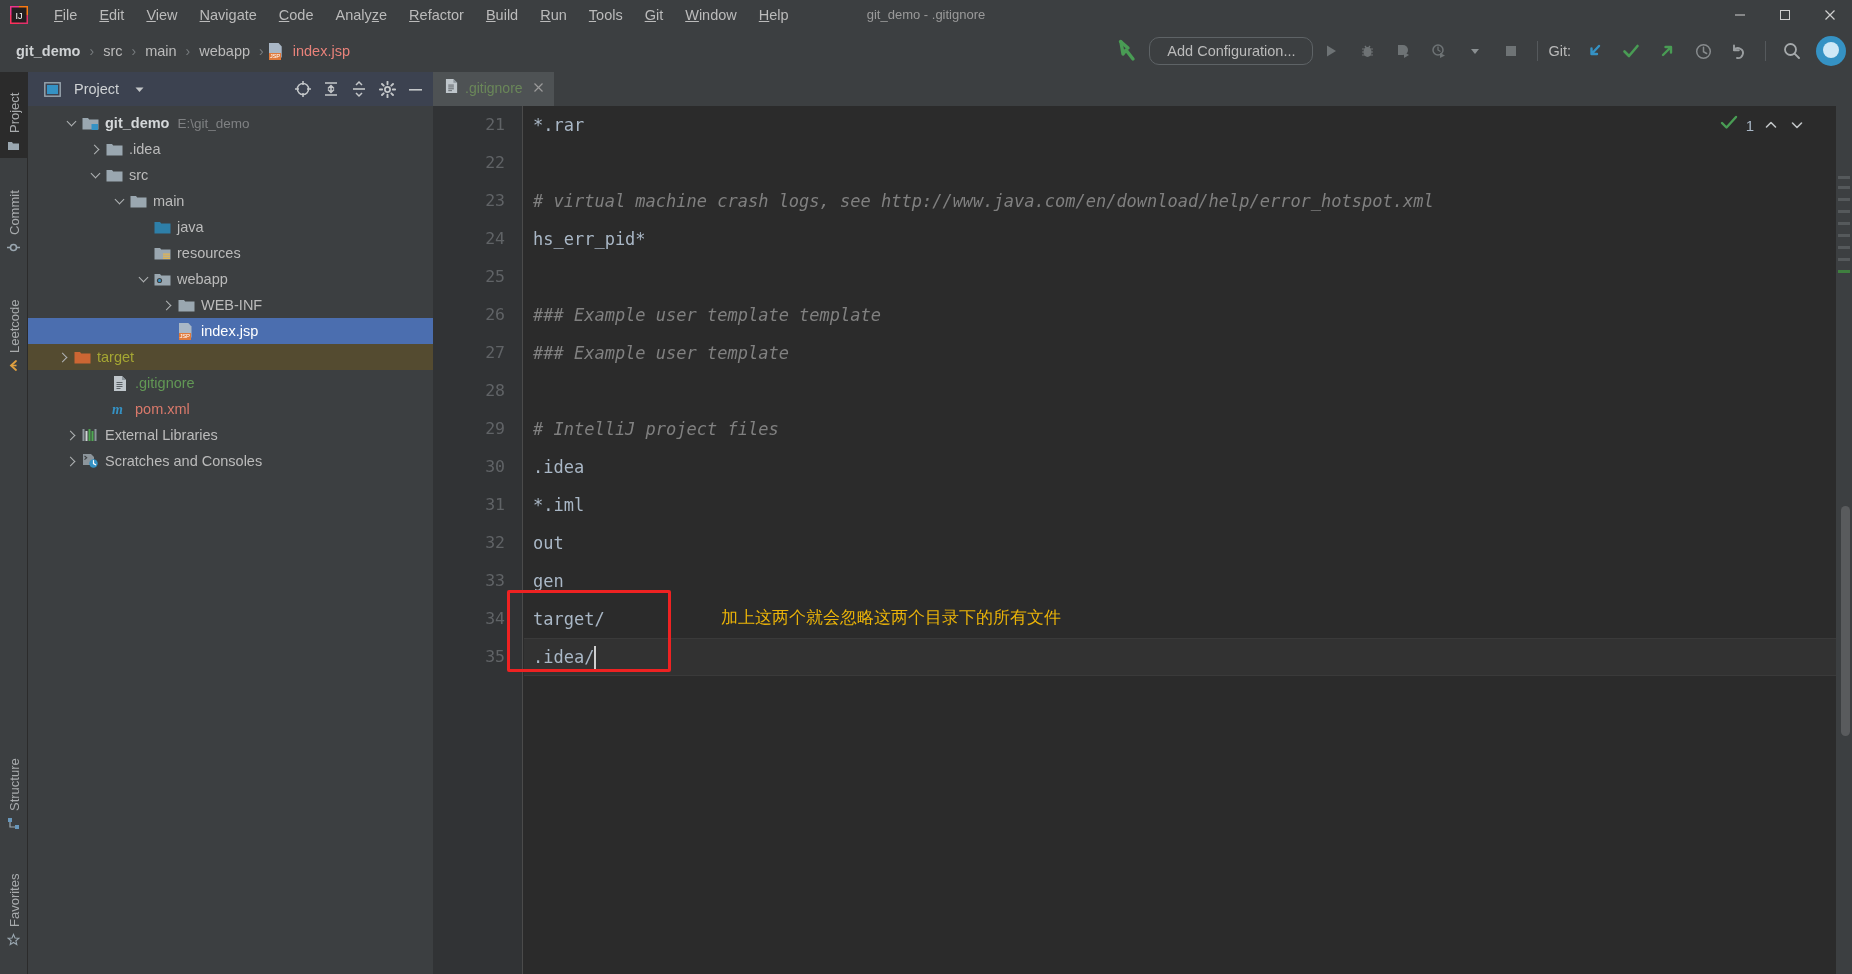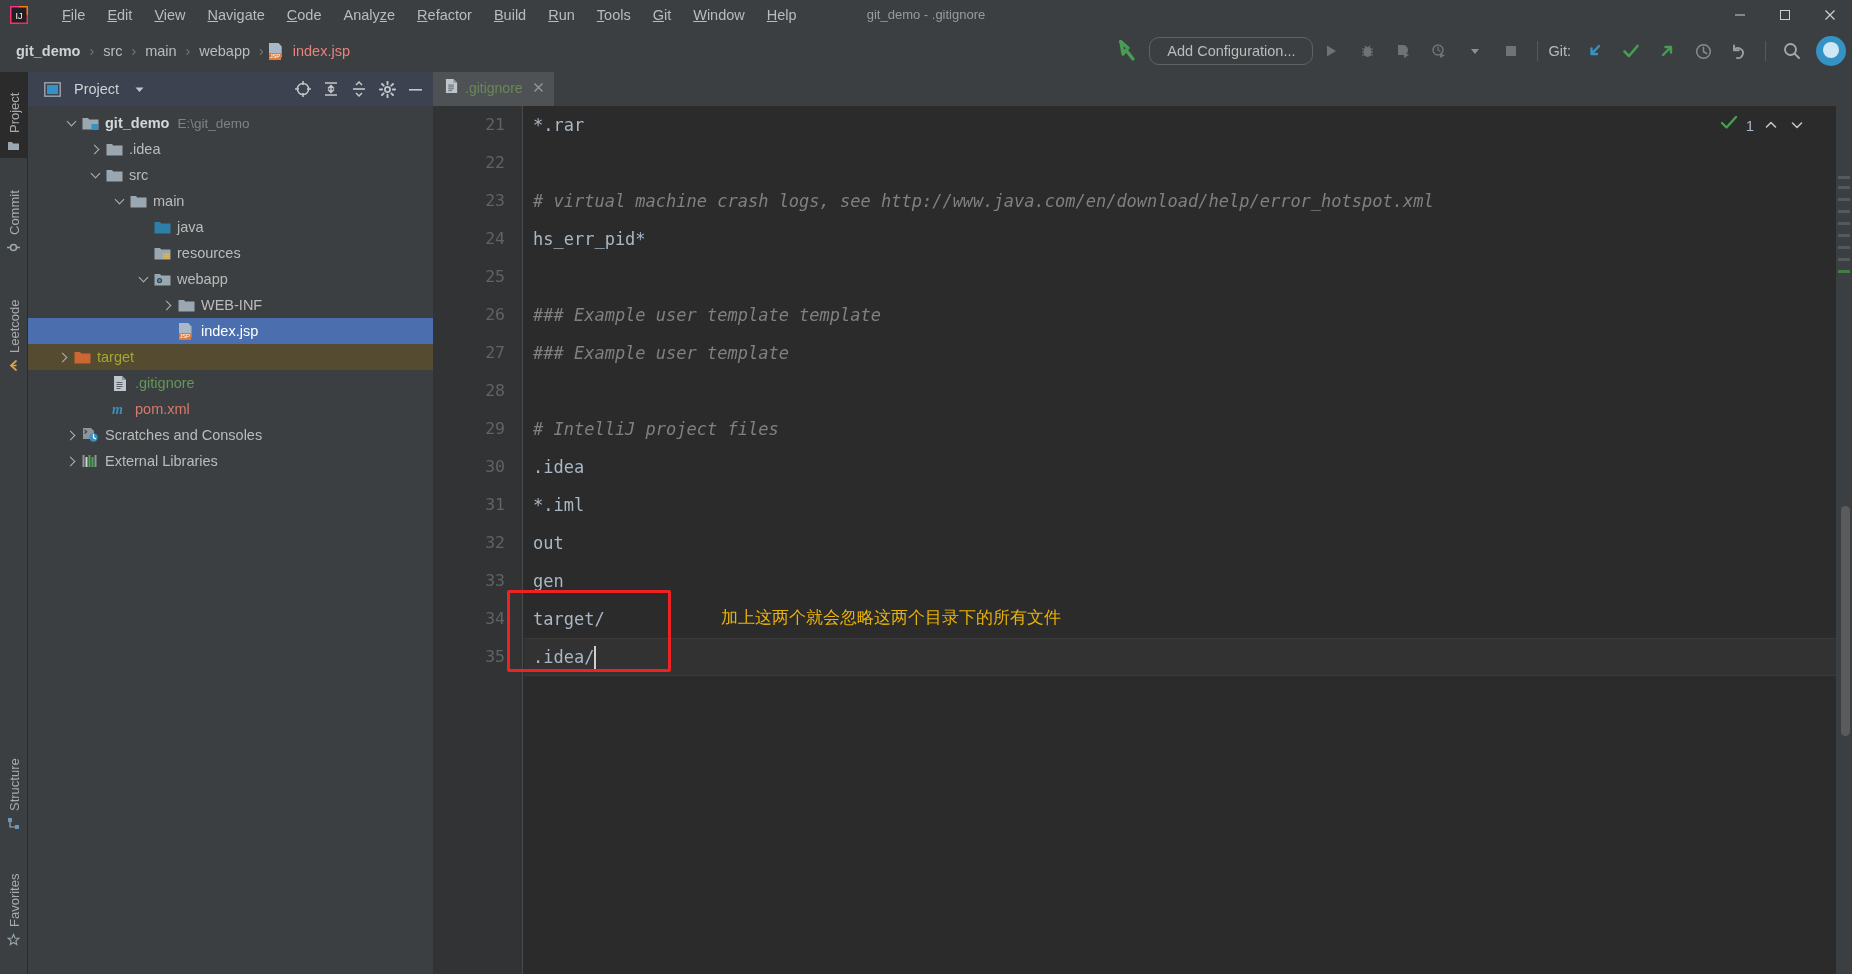--- a/index.html
+++ b/index.html
@@ -11,21 +11,21 @@
   }
   body { position: relative; }
 
   
   #titlebar {
     position: absolute; left: 0; top: 0; width: 1852px; height: 30px;
     background: #3c3f41;
     display: flex; align-items: center;
   }
   #ij-logo {
-    width: 20px; height: 20px; margin-left: 9px; margin-right: 22px;
+    width: 20px; height: 20px; margin-left: 9px; margin-right: 14px;
     flex: 0 0 auto; position: relative;
   }
   .menu-list { display: flex; align-items: center; height: 30px; }
   .menu-item {
     color: #bbbbbb; font-size: 14.5px; padding: 0 11px; height: 30px;
     line-height: 30px; white-space: nowrap; cursor: default;
   }
   .menu-item .mn { text-decoration: underline; }
   #win-title {
     position: absolute; left: 0; top: 0; width: 1852px; height: 30px;
@@ -622,44 +622,44 @@
         </svg>
       </span>
       <span class="tlabel" style="color:#d9796b">pom.xml</span>
     </div>
 
     <div class="trow" style="padding-left:34px">
       <span class="tw">
           <span class="chev-r"></span>
         </span>
       <span class="tico">
-        <svg width="17" height="16" viewBox="0 0 17 16">
-          <path d="M1 1 h8 l3 3 v8 H1 Z" fill="#8c959b"></path>
-          <path d="M2.5 3 l2.2 1.8 L2.5 6.6" stroke="#3c3f41" stroke-width="1.1" fill="none"></path>
-          <circle cx="11.5" cy="10.5" r="4.2" fill="#3592c4"></circle>
-          <path d="M11.5 7.6 V10.6 L13.6 11.8" stroke="#fff" stroke-width="1.2" fill="none" stroke-linecap="round"></path>
-        </svg>
-      </span>
-      <span class="tlabel">Scratches and Consoles</span>
-    </div>
-
-    <div class="trow" style="padding-left:34px">
-      <span class="tw">
-          <span class="chev-r"></span>
-        </span>
-      <span class="tico">
         <svg width="16" height="14" viewBox="0 0 16 14">
           <rect x="0.5" y="1" width="2" height="12" fill="#8c959b"></rect>
           <rect x="3.5" y="3" width="2" height="10" fill="#cfd4d7"></rect>
           <rect x="6.5" y="1" width="2" height="12" fill="#4fa852"></rect>
           <rect x="9.5" y="3" width="2" height="10" fill="#4fa852"></rect>
           <rect x="12.5" y="1" width="2" height="12" fill="#8c959b"></rect>
         </svg>
       </span>
       <span class="tlabel">External Libraries</span>
+    </div>
+
+    <div class="trow" style="padding-left:34px">
+      <span class="tw">
+          <span class="chev-r"></span>
+        </span>
+      <span class="tico">
+        <svg width="17" height="16" viewBox="0 0 17 16">
+          <path d="M1 1 h8 l3 3 v8 H1 Z" fill="#8c959b"></path>
+          <path d="M2.5 3 l2.2 1.8 L2.5 6.6" stroke="#3c3f41" stroke-width="1.1" fill="none"></path>
+          <circle cx="11.5" cy="10.5" r="4.2" fill="#3592c4"></circle>
+          <path d="M11.5 7.6 V10.6 L13.6 11.8" stroke="#fff" stroke-width="1.2" fill="none" stroke-linecap="round"></path>
+        </svg>
+      </span>
+      <span class="tlabel">Scratches and Consoles</span>
     </div>
   </div>
 </div>
 
 <div id="tabbar">
   <div id="tab-gitignore">
     <span>
       <svg width="14" height="16" viewBox="0 0 15 17">
         <path d="M1 1 h8 l4 4 v11 H1 Z" fill="#bfc6cb"></path>
         <path d="M9 1 v4 h4 Z" fill="#8c959b"></path>

